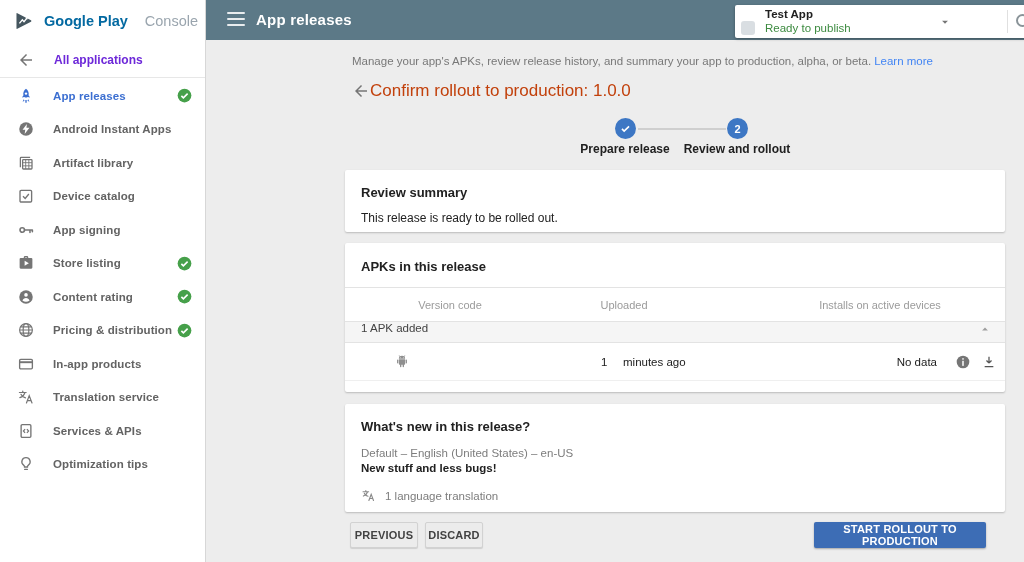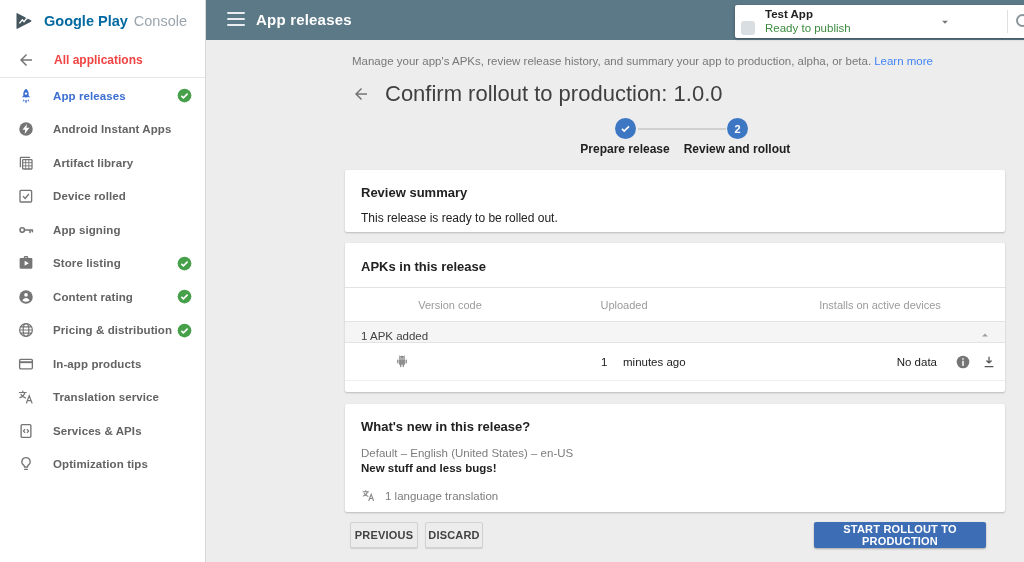--- a/index.html
+++ b/index.html
@@ -8,23 +8,23 @@
     width:1024px; height:562px; position:relative; overflow:hidden;
     font-family:"Liberation Sans", sans-serif; background:#ededed;
   }
   
   .sidebar { position:absolute; left:0; top:0; width:206px; height:562px;
     background:#fff; border-right:1px solid #d7d7d7; z-index:3; }
   .logo-row { height:42px; display:flex; align-items:center; padding-left:13px; }
   .logo-icon { width:22px; height:22px; flex:none; }
   .logo-text { margin-left:9px; font-size:14.5px; white-space:nowrap; }
   .logo-text .gp { color:#0369a1; font-weight:bold; }
-  .logo-text .co { color:#9aa5ae; font-weight:normal; margin-left:6px; }
+  .logo-text .co { color:#9aa5ae; font-weight:normal; margin-left:17px; }
   .nav-back { height:36px; display:flex; align-items:center; padding-left:17px;
-    font-size:12px; color:#ef4444; font-weight:bold; border-bottom:1px solid #e7e7e7; cursor:pointer; }
+    font-size:12px; color:#6d28d9; font-weight:bold; border-bottom:1px solid #e7e7e7; cursor:pointer; }
   .nav-back .nav-icon { margin-right:19px; }
   .nav-list { padding-top:1px; }
   .nav-item { height:33.5px; display:flex; align-items:center; padding:0 13px 0 17px;
     font-size:11.5px; font-weight:bold; color:#636363; cursor:pointer; letter-spacing:.1px; }
   .nav-item.selected .nav-label { color:#3c6fd1; }
   .nav-icon { width:18px; height:18px; margin-right:18px; flex:none; display:flex; align-items:center; justify-content:center; }
   .nav-icon svg { width:18px; height:18px; }
   .badge { margin-left:auto; width:15px; height:15px; flex:none; }
   .badge svg { width:15px; height:15px; display:block; }
   
@@ -44,21 +44,21 @@
   .sel-caret { position:absolute; left:203px; top:10px; width:14px; height:14px; }
   .sel-divider { position:absolute; left:272px; top:5px; width:1px; height:23px; background:#e0e0e0; }
   .search-circle { position:absolute; left:281px; top:9px; width:13px; height:13px;
     border:2px solid #8a9499; border-radius:50%; }
   
   .content { position:absolute; left:206px; top:40px; width:818px; height:522px; background:#ededed; }
   .desc { position:absolute; left:146px; top:15px; font-size:11.5px; color:#787878; }
   .desc .learn { color:#4285f4; text-decoration:none; margin-left:3px; cursor:pointer; }
   .page-head { position:absolute; left:146px; top:41px; display:flex; align-items:center; }
   .page-back { width:18px; height:18px; cursor:pointer; }
-  .page-title { margin-left:15px; font-size:22px; color:#404040; }
+  .page-title { font-size:17px; color:#c2410c; }
   
   .step-circle { position:absolute; top:78px; width:21px; height:21px; border-radius:50%;
     background:#3d77c4; color:#fff; display:flex; align-items:center; justify-content:center; }
   .step-circle svg { width:13px; height:13px; }
   .step-num { font-size:11px; font-weight:bold; }
   .step-line { position:absolute; top:88px; left:432px; width:88px; height:2px; background:#cfcfcf; }
   .step-label { position:absolute; top:102px; width:140px; text-align:center;
     font-size:12px; font-weight:bold; color:#212121; }
   
   .card { position:absolute; left:139px; width:660px; background:#fff; border-radius:2px;
@@ -67,21 +67,21 @@
   .card-review { top:130px; height:62px; padding:15px 16px; }
   .card-review .body { margin-top:11px; font-size:12px; color:#212121; }
   .card-apks { top:203px; height:149px; }
   .card-apks .card-title { padding:16px 16px 13px; }
   .table-head { position:relative; height:34px; border-top:1px solid #e3e3e3; }
   .th { position:absolute; top:11px; font-size:11px; color:#9b9b9b; text-align:center; }
   .th.c1 { left:45px;  width:120px; }
   .th.c2 { left:219px; width:120px; }
   .th.c3 { left:455px; width:160px; }
   .group-row { height:22px; background:#f5f5f5; border-top:1px solid #e3e3e3; border-bottom:1px solid #e3e3e3;
-    display:flex; align-items:flex-end; padding:13px 13px 0 16px; font-size:11.5px; color:#424242; cursor:pointer; }
+    display:flex; align-items:flex-start; padding:0 13px 0 16px; font-size:11.5px; color:#424242; cursor:pointer; }
   .group-caret { margin-left:auto; width:14px; height:14px; }
   .data-row { position:relative; height:38px; border-bottom:1px solid #efefef; }
   .data-row .android { position:absolute; left:48px; top:10px; width:18px; height:18px; }
   .cell { position:absolute; top:13px; font-size:11.5px; color:#212121; }
   .cell.vcode { left:256px; }
   .cell.uploaded { left:278px; }
   .cell.installs { left:520px; width:72px; text-align:right; }
   .row-icon { position:absolute; top:11px; width:16px; height:16px; cursor:pointer; }
   .row-icon.info { left:610px; }
   .row-icon.dl { left:636px; }
@@ -161,21 +161,21 @@
       <span class="nav-label">Artifact library</span>
     </div>
 
     <div class="nav-item">
       <span class="nav-icon">
         <svg viewBox="0 0 24 24" fill="none" stroke="#757575" stroke-width="1.8">
             <rect x="4" y="4.5" width="15.5" height="15.5" rx="1.5"></rect>
             <path d="M8 12.4l2.9 2.9 4.9-6"></path>
           </svg>
       </span>
-      <span class="nav-label">Device rolled</span>
+      <span class="nav-label">Device catalog</span>
     </div>
 
     <div class="nav-item">
       <span class="nav-icon">
         <svg viewBox="0 0 24 24" fill="none" stroke="#757575" stroke-width="2.1" stroke-linecap="round">
             <circle cx="7" cy="12" r="3"></circle>
             <path d="M10 12h10.5M17.3 12v3.4M20.5 12v2.4"></path>
           </svg>
       </span>
       <span class="nav-label">App signing</span>

